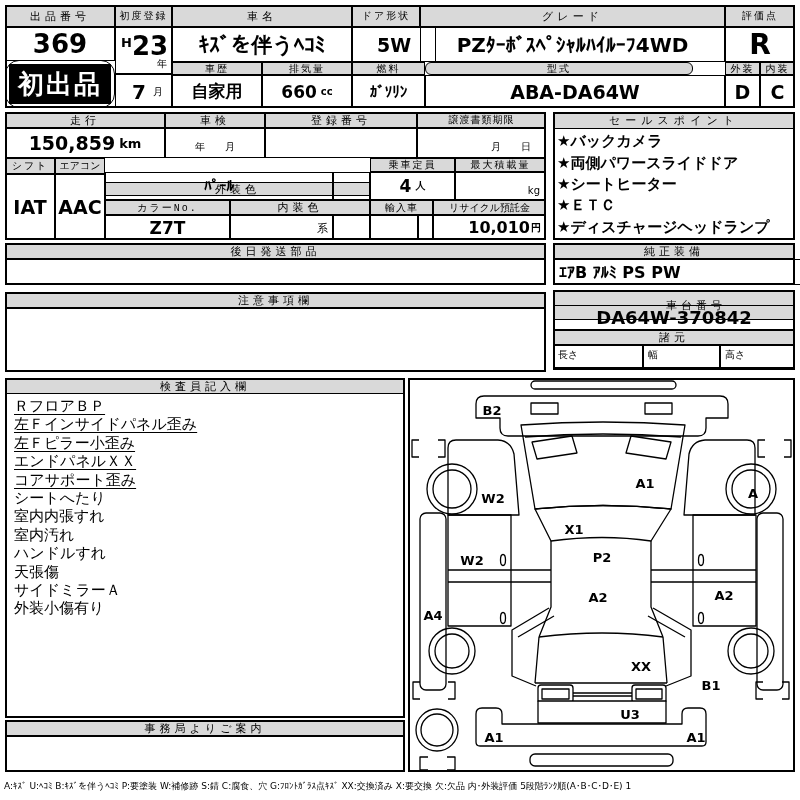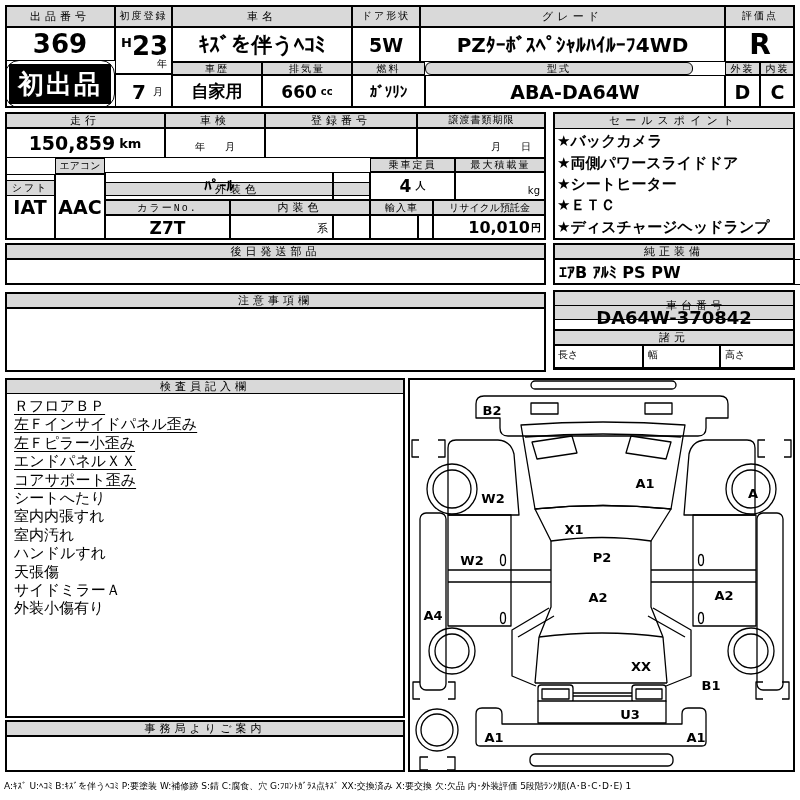--- a/index.html
+++ b/index.html
@@ -55,21 +55,21 @@
   <div class="c b v big" style="left:172px;top:27px;width:180px;height:35px;font-size:21px;">ｷｽﾞを伴うﾍｺﾐ</div>
   <div class="c b hdr s" style="left:172px;top:62px;width:90px;height:13px;">車歴</div>
   <div class="c b v big" style="left:172px;top:75px;width:90px;height:33px;font-size:17px;">自家用</div>
   <div class="c b hdr s" style="left:262px;top:62px;width:90px;height:13px;">排気量</div>
   <div class="c b v big" style="left:262px;top:75px;width:90px;height:33px;font-size:17px;">
     <span>660</span>
       <span class="unit">cc</span>
   </div>
 
   <div class="c b hdr s" style="left:352px;top:5px;width:68px;height:22px;">ドア形状</div>
-  <div class="c b v big" style="left:352px;top:27px;width:68px;height:35px;font-size:19px;">5W</div>
+  <div class="c b v big" style="left:352px;top:27px;width:84px;height:35px;font-size:19px;">5W</div>
   <div class="c b hdr s" style="left:352px;top:62px;width:73px;height:13px;">燃料</div>
   <div class="c b v big" style="left:352px;top:75px;width:73px;height:33px;font-size:15px;">ｶﾞｿﾘﾝ</div>
 
   <div class="c b hdr" style="left:420px;top:5px;width:305px;height:22px;">グレード</div>
   <div class="c b v big" style="left:420px;top:27px;width:305px;height:35px;font-size:20px;">PZﾀｰﾎﾞｽﾍﾟｼｬﾙﾊｲﾙｰﾌ4WD</div>
   <div class="c b hdr s" style="left:425px;top:62px;width:268px;height:13px;border-radius:6px;">型式</div>
   <div class="c b v big" style="left:425px;top:75px;width:300px;height:33px;font-size:19px;">ABA-DA64W</div>
 
   <div class="c b hdr s" style="left:725px;top:5px;width:70px;height:22px;">評価点</div>
   <div class="c b v big" style="left:725px;top:27px;width:70px;height:35px;font-size:28px;">R</div>
@@ -84,21 +84,21 @@
     <span>150,859</span>
       <span class="unit" style="font-size:13px;">km</span>
   </div>
   <div class="c b hdr" style="left:165px;top:112px;width:100px;height:16px;">車検</div>
   <div class="c b v" style="left:165px;top:128px;width:100px;height:30px;font-size:10px;align-items:flex-end;padding-bottom:3px;">年　　月</div>
   <div class="c b hdr" style="left:265px;top:112px;width:152px;height:16px;">登録番号</div>
   <div class="c b v" style="left:265px;top:128px;width:152px;height:30px;"></div>
   <div class="c b hdr t" style="left:417px;top:112px;width:129px;height:16px;letter-spacing:1px;">譲渡書類期限</div>
   <div class="c b v" style="left:417px;top:128px;width:129px;height:30px;font-size:10px;align-items:flex-end;justify-content:flex-end;padding:16px 14px 3px 0;">月　　日</div>
 
-  <div class="c b hdr s" style="left:5px;top:158px;width:50px;height:16px;margin-top:22px;">シフト</div>
+  <div class="c b hdr s" style="left:5px;top:158px;width:50px;height:16px;">シフト</div>
   <div class="c b v big" style="left:5px;top:174px;width:50px;height:66px;font-size:19px;">IAT</div>
   <div class="c b hdr t" style="left:55px;top:158px;width:50px;height:16px;">エアコン</div>
   <div class="c b v big" style="left:55px;top:174px;width:50px;height:66px;font-size:19px;">AAC</div>
 
   <div class="c b hdr" style="left:105px;top:158px;width:265px;height:14px;margin-top:24px;">外装色</div>
   <div class="c b v big" style="left:105px;top:172px;width:228px;height:28px;font-size:15px;">ﾊﾟｰﾙ</div>
   <div class="c b v" style="left:333px;top:172px;width:37px;height:28px;"></div>
   <div class="c b hdr s" style="left:370px;top:158px;width:85px;height:14px;">乗車定員</div>
   <div class="c b v big" style="left:370px;top:172px;width:85px;height:28px;font-size:17px;">
     <span>4</span>

